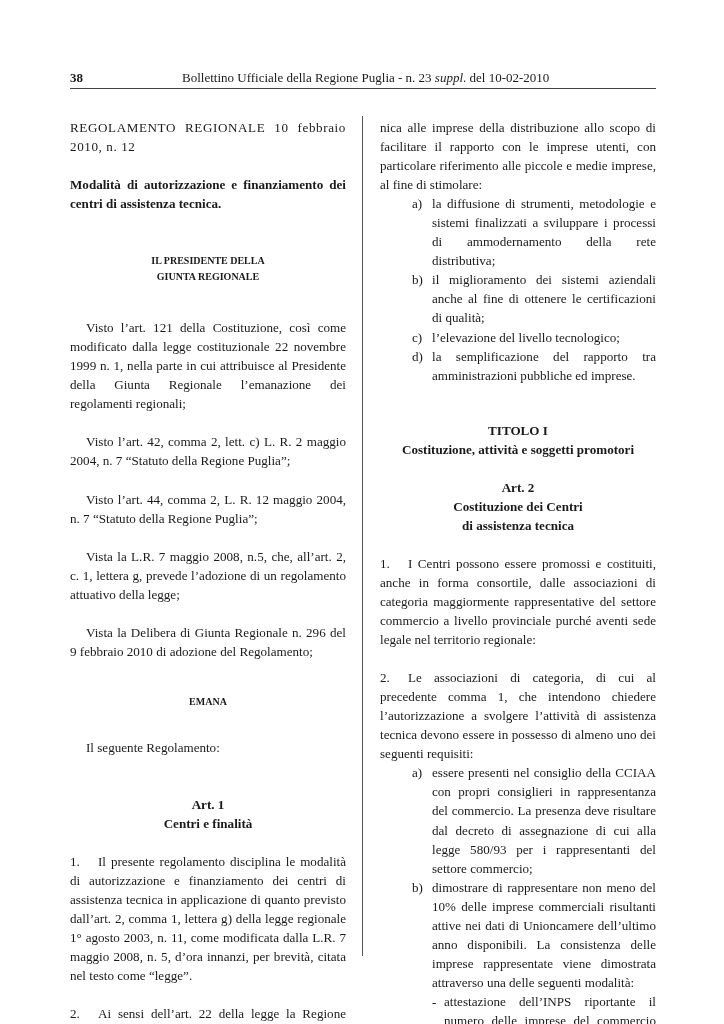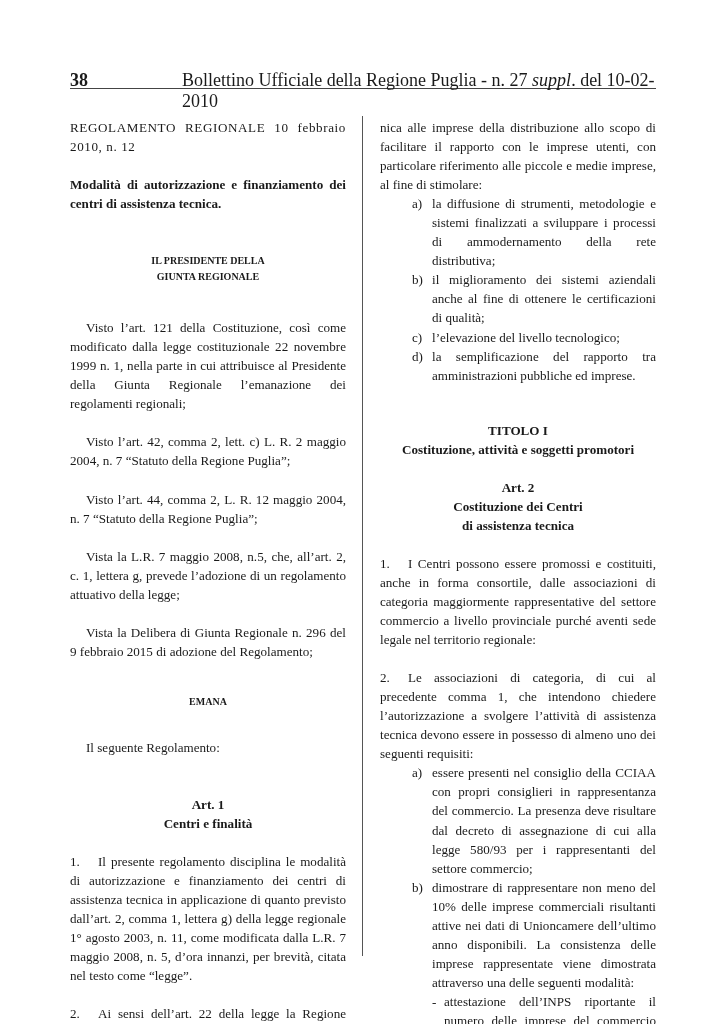--- a/index.html
+++ b/index.html
@@ -4,21 +4,21 @@
 <style>
   html, body { margin: 0; padding: 0; background: #ffffff; }
   body {
     width: 724px; height: 1024px; position: relative; overflow: hidden;
     font-family: "Liberation Serif", "DejaVu Serif", serif;
     color: #1a1a1a;
   }
   .header {
     position: absolute; left: 70px; top: 66px; width: 586px; height: 22px;
     border-bottom: 1px solid #444;
-    font-size: 18px;
+    font-size: 13px;
   }
   .header .pageno { position: absolute; left: 0; top: 4px; font-weight: bold; }
   .header .title { position: absolute; left: 112px; top: 4px; }
   .header .title i { font-style: italic; }
 
   .col {
     position: absolute; top: 118px; width: 276px;
     font-size: 13.1px; line-height: 19.05px; text-align: justify;
     hyphens: manual;
   }
@@ -41,35 +41,35 @@
   ul.alpha li .lbl { position: absolute; left: 0; top: 0; }
   ul.dash { list-style: none; margin: 0; padding: 0; }
   ul.dash li { position: relative; padding-left: 12px; }
   ul.dash li .lbl { position: absolute; left: 0; }
 </style>
 </head>
 <body>
 
 <div class="header">
   <span class="pageno">38</span>
-  <span class="title"><span>Bollettino Ufficiale della Regione Puglia - n. 27 </span><i>suppl</i><span>. del 10-02-2010</span></span>
+  <span class="title"><span>Bollettino Ufficiale della Regione Puglia - n. 23 </span><i>suppl</i><span>. del 10-02-2010</span></span>
 </div>
 
 <div class="divider"></div>
 
 <div class="col left">
   <p class="reg-title">REGOLAMENTO REGIONALE 10 febbraio 2010, n. 12</p>
   <p class="subject">Modalità di autorizzazione e finanziamento dei centri di assistenza tecnica.</p>
   <p class="small-caps-bold" style="margin-top:40px">IL PRESIDENTE DELLA</p>
   <p class="small-caps-bold">GIUNTA REGIONALE</p>
   <p class="indent" style="margin-top:33px">Visto l’art. 121 della Costituzione, così come modificato dalla legge costituzionale 22 novembre 1999 n. 1, nella parte in cui attribuisce al Presidente della Giunta Regionale l’emanazione dei regolamenti regionali;</p>
   <p class="indent gap1">Visto l’art. 42, comma 2, lett. c) L. R. 2 maggio 2004, n. 7 “Statuto della Regione Puglia”;</p>
   <p class="indent gap1">Visto l’art. 44, comma 2, L. R. 12 maggio 2004, n. 7 “Statuto della Regione Puglia”;</p>
   <p class="indent gap1">Vista la L.R. 7 maggio 2008, n.5, che, all’art. 2, c. 1, lettera g, prevede l’adozione di un regolamento attuativo della legge;</p>
-  <p class="indent gap1">Vista la Delibera di Giunta Regionale n. 296 del 9 febbraio 2015 di adozione del Regolamento;</p>
+  <p class="indent gap1">Vista la Delibera di Giunta Regionale n. 296 del 9 febbraio 2010 di adozione del Regolamento;</p>
   <p class="small-caps-bold" style="margin-top:33px">EMANA</p>
   <p class="indent" style="margin-top:28px">Il seguente Regolamento:</p>
   <p class="art-head" style="margin-top:38px">Art. 1</p>
   <p class="art-head">Centri e finalità</p>
   <p class="gap1"><span class="num">1.</span><span>Il presente regolamento disciplina le modalità di autorizzazione e finanziamento dei centri di assistenza tecnica in applicazione di quanto previsto dall’art. 2, comma 1, lettera g) della legge regionale 1° agosto 2003, n. 11, come modificata dalla L.R. 7 maggio 2008, n. 5, d’ora innanzi, per brevità, citata nel testo come “legge”.</span></p>
   <p class="gap1"><span class="num">2.</span><span>Ai sensi dell’art. 22 della legge la Regione favorisce la costituzione di Centri di assistenza tec-</span></p>
 </div>
 
 <div class="col right">
   <p>nica alle imprese della distribuzione allo scopo di facilitare il rapporto con le imprese utenti, con particolare riferimento alle piccole e medie imprese, al fine di stimolare:</p>

